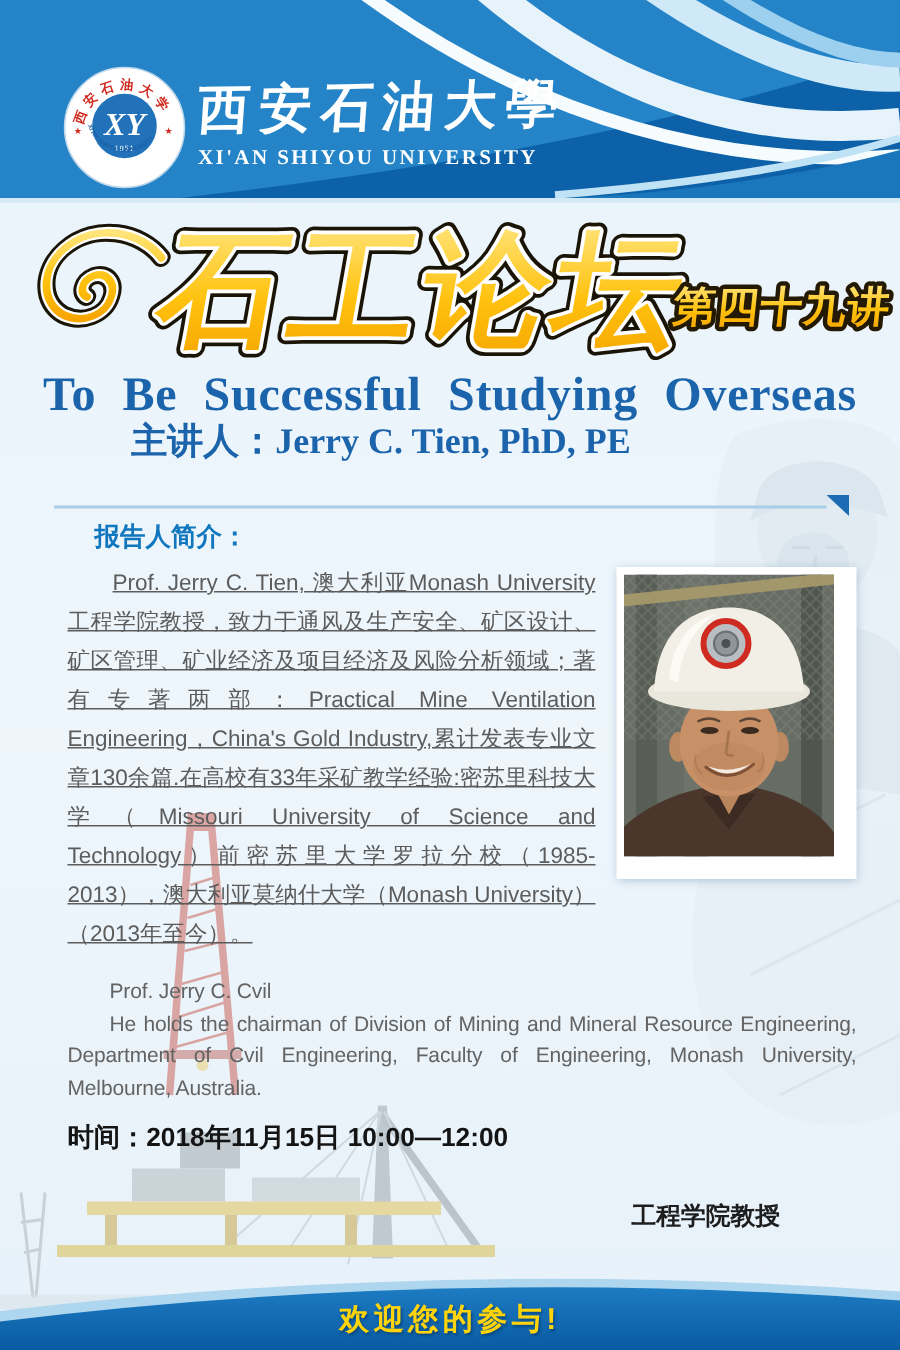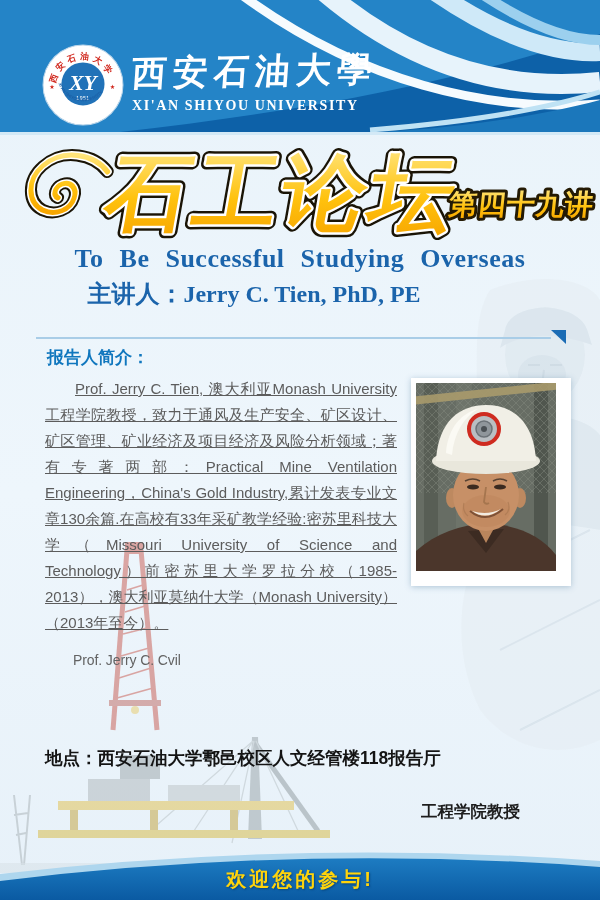--- a/index.html
+++ b/index.html
@@ -16,35 +16,35 @@
   .uni-cn{font-family:"Liberation Serif",serif;font-weight:700;font-size:35px;
           letter-spacing:6px;transform:skewX(-5deg) rotate(-1deg);white-space:nowrap;}
   .uni-en{font-family:"Liberation Serif",serif;font-weight:700;font-size:14px;
           letter-spacing:1.6px;margin-top:3px;white-space:nowrap;}
 
   
   .forum-svg{left:0;top:134px;z-index:4;}
 
   
   .title-en{left:0;top:244px;width:600px;text-align:center;z-index:4;
-            font-family:"Liberation Serif",serif;font-weight:700;font-size:26px;
+            font-family:"Liberation Serif",serif;font-weight:700;font-size:32px;
             color:#1b64ab;letter-spacing:.5px;word-spacing:9px;}
   .speaker-line{left:0;top:278px;width:508px;text-align:center;z-index:4;
                 color:#1b64ab;font-size:24px;white-space:nowrap;}
   .speaker-label{font-family:"Liberation Sans",sans-serif;font-weight:700;}
   .speaker-name{font-family:"Liberation Serif",serif;font-weight:700;}
 
   
   .sep-line{left:36px;top:337px;width:515px;height:1.5px;background:#a9cde7;z-index:3;}
   .sep-arrow{left:551px;top:330px;width:15px;height:14px;background:#1b6cb5;
              clip-path:polygon(0 0,100% 0,100% 100%);z-index:3;}
 
   
   .content{left:45px;top:346px;width:526px;z-index:3;color:#5c5c5c;}
-  .bio-heading{margin:0 0 7px 2px;font-size:17px;font-weight:700;color:#1077be;}
+  .bio-heading{margin:0 0 7px 18px;font-size:17px;font-weight:700;color:#1077be;}
   .photo-frame{float:right;width:150px;height:198px;background:#fff;padding:5px;
                margin:2px 0 10px 14px;box-shadow:0 1px 6px rgba(100,140,170,.45);}
   .bio-cn{margin:0;font-size:15px;line-height:26px;text-align:justify;text-indent:2em;text-decoration:underline;}
   .bio-en p{margin:0;font-size:14px;line-height:21.5px;text-align:justify;
             text-indent:2em;letter-spacing:-.1px;color:#636363;}
   .bio-en{margin-top:14px;}
 
   
   .info{left:45px;top:744px;z-index:3;color:#141414;font-size:17.5px;font-weight:700;
         line-height:1.65;}
@@ -212,26 +212,27 @@
         <path d="M54,128 Q70,141 87,126" stroke="#7e5136" stroke-width="2" fill="none"></path>
         <path d="M56,128 Q70,138 85,126 Q71,133 56,128 Z" fill="#f2ece2"></path>
         <path d="M48,120 Q46,128 52,133 M92,119 Q95,127 89,132" stroke="#a5754e" stroke-width="1.2" fill="none" opacity=".6"></path>
       </svg>
     </div>
 
     <p class="bio-cn">Prof. Jerry C. Tien, 澳大利亚Monash University 工程学院教授，致力于通风及生产安全、矿区设计、矿区管理、矿业经济及项目经济及风险分析领域；著有专著两部：Practical Mine Ventilation Engineering，China's Gold Industry,累计发表专业文章130余篇.在高校有33年采矿教学经验:密苏里科技大学（Missouri University of Science and Technology）前密苏里大学罗拉分校（1985-2013），澳大利亚莫纳什大学（Monash University）（2013年至今）。</p>
 
     <div class="bio-en">
       <p>Prof. Jerry C. Cvil</p>
+      <p>He holds the chairman of Division of Mining and Mineral Resource Engineering, Department of Cvil Engineering, Faculty of Engineering, Monash University, Melbourne, Australia.</p>
     </div>
   </div>
 
   <div class="abs info">
     <div>
-      <span>地点：</span><span>西安石油大学鄠邑校区人文经管楼118报告厅</span>
+      <span>时间：</span><span>2018年11月15日 10:00—12:00</span>
     </div>
   </div>
 
   <div class="abs org">
     <div>工程学院教授</div>
   </div>
 
   <svg class="abs wave-svg" width="600" height="52" viewBox="0 0 600 52">
     <defs>
       <linearGradient id="waveGrad" x1="0" y1="0" x2="0" y2="1">

